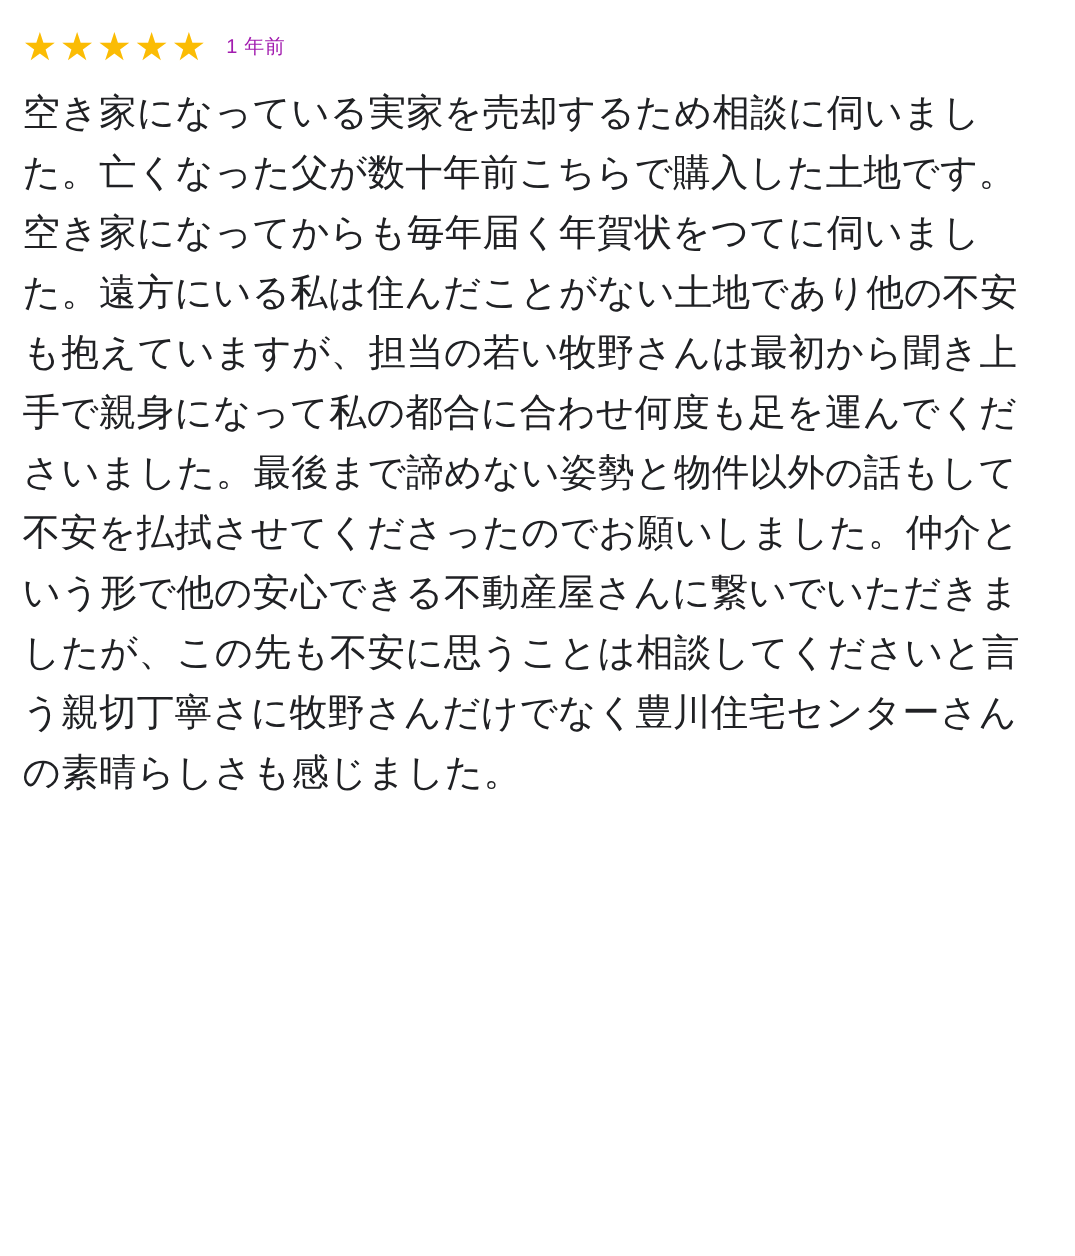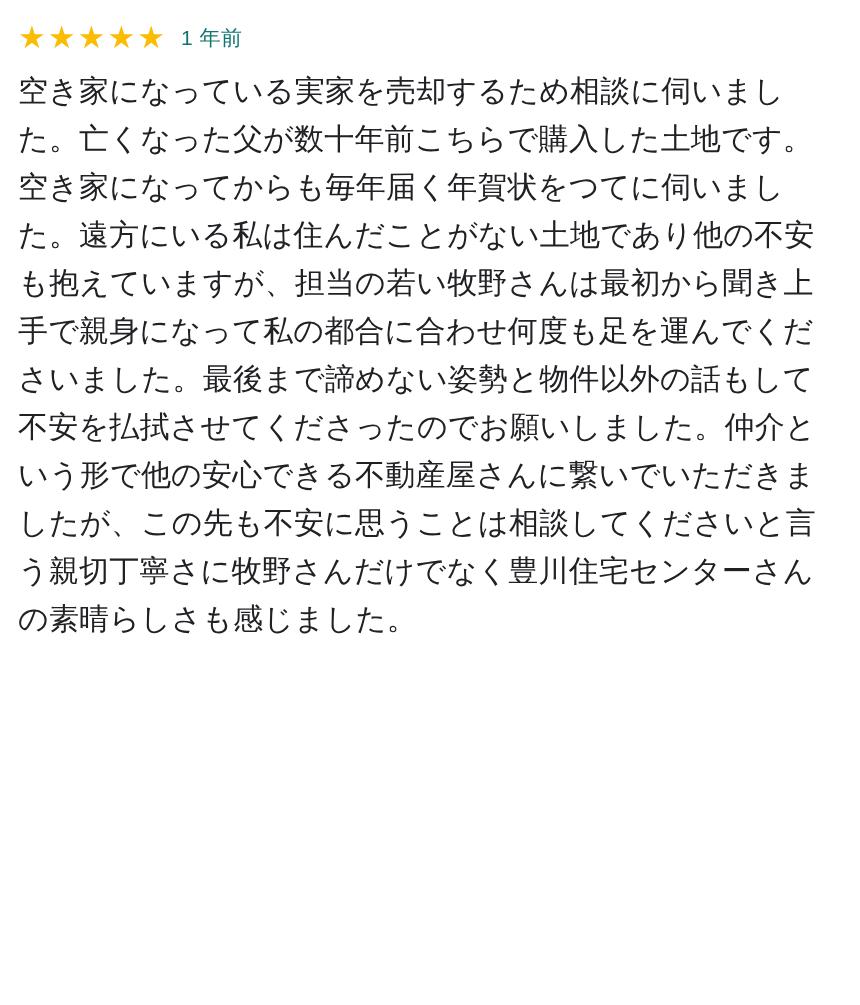--- a/index.html
+++ b/index.html
@@ -31,22 +31,22 @@
     gap: 2px;
     line-height: 1;
   }
   .star {
     font-size: 31px;
     line-height: 1;
     color: #fbbc04;
     letter-spacing: 0;
   }
   .review-date {
-    font-size: 21px;
-    color: #0f766e;
+    font-size: 16px;
+    color: #a21caf;
     letter-spacing: 0.5px;
   }
   .review-body {
     font-size: 30px;
     line-height: 1.6;
     color: #202124;
     letter-spacing: 0.2px;
     text-align: left;
     word-break: break-all;
   }

